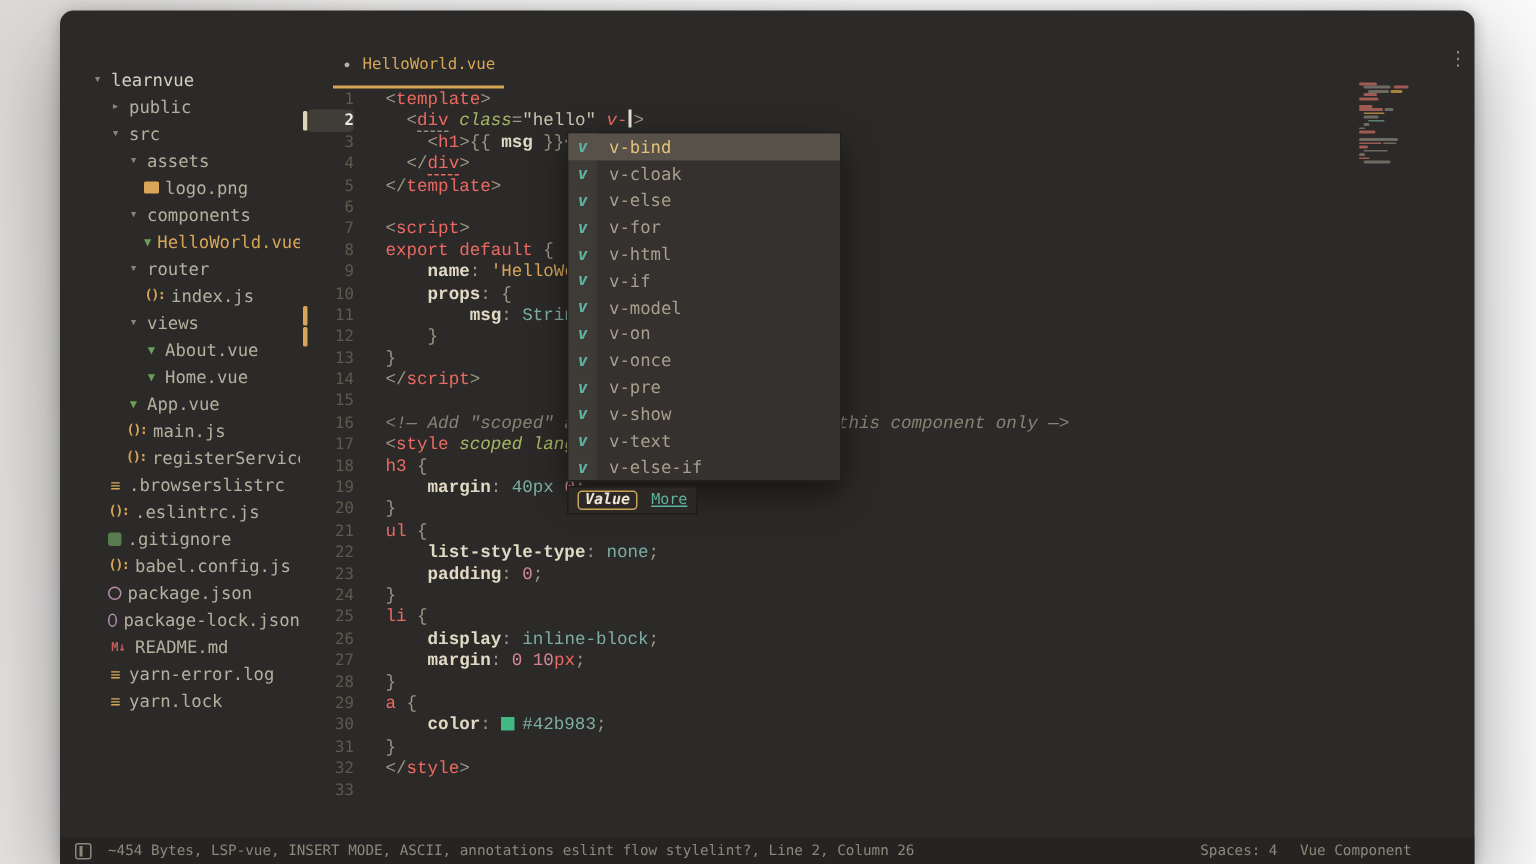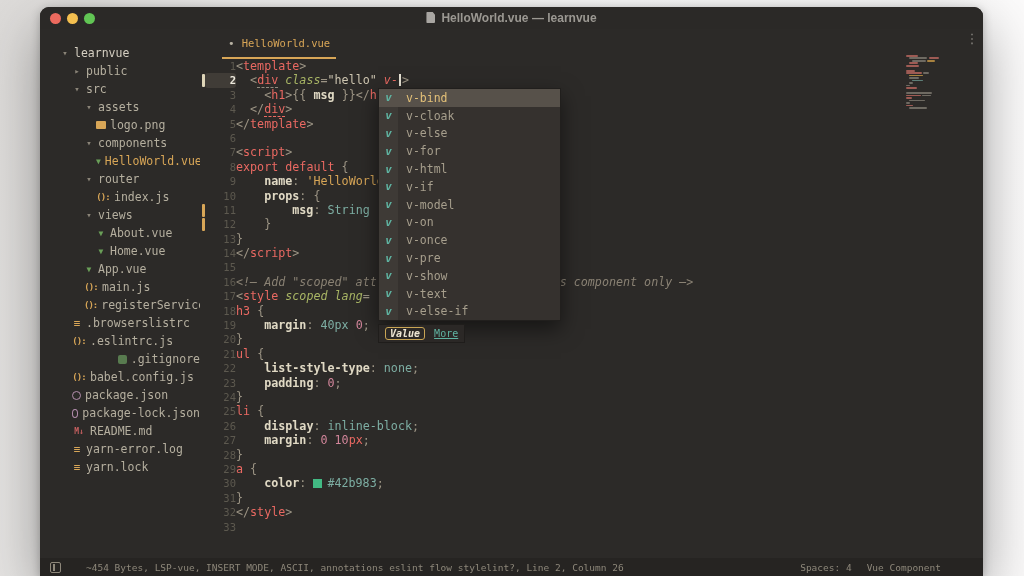--- a/index.html
+++ b/index.html
@@ -48,21 +48,21 @@
   .tab { position:absolute; left:22px; top:0; height:30px; padding:0 6px; display:flex;
     align-items:center; gap:7px; border-bottom:2px solid #d8a657; }
   .tab .dot { color:#b9b3a4; font-size:11px; }
   .tab .tlabel { color:#d8a657; font-size:10.5px; }
   .code { position:absolute; left:0; right:0; top:30px; bottom:0; overflow:hidden; }
   .cl { height:14.4px; line-height:14.4px; display:flex; align-items:center; }
   .mark { width:3px; height:13px; margin-left:2px; border-radius:1px; flex:none; }
   .mark.mod { background:#d8a657; } .mark.modcur { background:#ded5b8; }
   .ln { width:31px; flex:none; text-align:right; color:#5d594f; font-size:10.5px; }
   .ln.cur { color:#ece8dc; font-weight:bold; background:#403c37; border-radius:3px; }
-  .ct { margin-left:0; white-space:pre; font-size:11.7px; color:#cfc7b2; }
+  .ct { margin-left:21px; white-space:pre; font-size:11.7px; color:#cfc7b2;font-family:Liberation Mono, monospace; }
   .tk-p{color:#9d9585} .tk-tag{color:#ea6962}
   .tk-tagu{color:#ea6962; border-bottom:1px dashed #8f8a7e}
   .tk-tagur{color:#ea6962; border-bottom:1px dashed #ea6962}
   .tk-attr{color:#a9b665; font-style:italic}
   .tk-str{color:#cdc5b0} .tk-strq{color:#d8a657}
   .tk-kw{color:#ea6962} .tk-prop{color:#e0d9c4; font-weight:bold}
   .tk-num{color:#d3869b} .tk-blu{color:#7daea3} .tk-unit{color:#ea6962}
   .tk-com{color:#8a8274; font-style:italic}
   .tk-vdir{color:#ea6962; font-style:italic}
   .cursor{display:inline-block; width:2px; height:12px; background:#e6e2d4;
@@ -90,36 +90,28 @@
   .mseg { position:absolute; top:0; height:1.6px; border-radius:1px; }
   .mc-r{background:#9e5b54} .mc-y{background:#a8823f} .mc-g{background:#6e6a62}
   .mc-b{background:#5e7f78}
   
   .statusbar { position:absolute; left:0; right:0; bottom:0; height:18px; background:#262422;
     display:flex; align-items:center; color:#8d877a; font-size:9.5px; }
   .sb-icon { width:11px; height:11px; border:1px solid #8d877a; border-radius:2px;
     margin-left:10px; flex:none; position:relative; }
   .sb-icon::after { content:""; position:absolute; left:2px; top:1px; bottom:1px; width:2px;
     background:#8d877a; }
-  .sb-left { margin-left:25px; white-space:nowrap; }
+  .sb-left { margin-left:11px; white-space:nowrap; }
   .sb-right { margin-left:auto; margin-right:42px; display:flex; gap:15px; white-space:nowrap; }
 </style>
 </head>
 <body>
 
 <div class="window">
 
-  <div class="titlebar">
-    <div class="traffic">
-      <span class="tl red"></span>
-      <span class="tl yel"></span>
-      <span class="tl grn"></span>
-    </div>
-    <div class="title"><span class="doc-icon"></span><span>HelloWorld.vue — learnvue</span></div>
-  </div>
 
   <div class="sidebar">
       <div class="ti root" style="padding-left: 20px;">
         <span class="ic ic-adown">▾</span>
         <span class="lbl">learnvue</span>
       </div>
       <div class="ti" style="padding-left: 32px;">
         <span class="ic ic-aright">▸</span>
         <span class="lbl">public</span>
       </div>
@@ -176,21 +168,21 @@
         <span class="lbl">registerServiceW</span>
       </div>
       <div class="ti" style="padding-left: 32px;">
         <span class="ic ic-list">≡</span>
         <span class="lbl">.browserslistrc</span>
       </div>
       <div class="ti" style="padding-left: 32px;">
         <span class="ic ic-js">():</span>
         <span class="lbl">.eslintrc.js</span>
       </div>
-      <div class="ti" style="padding-left: 32px; justify-content: flex-end;">
+      <div class="ti" style="padding-left: 32px;">
         <span class="ic ic-git"></span>
         <span class="lbl">.gitignore</span>
       </div>
       <div class="ti" style="padding-left: 32px;">
         <span class="ic ic-js">():</span>
         <span class="lbl">babel.config.js</span>
       </div>
       <div class="ti" style="padding-left: 32px;">
         <span class="ic ic-json"></span>
         <span class="lbl">package.json</span>

